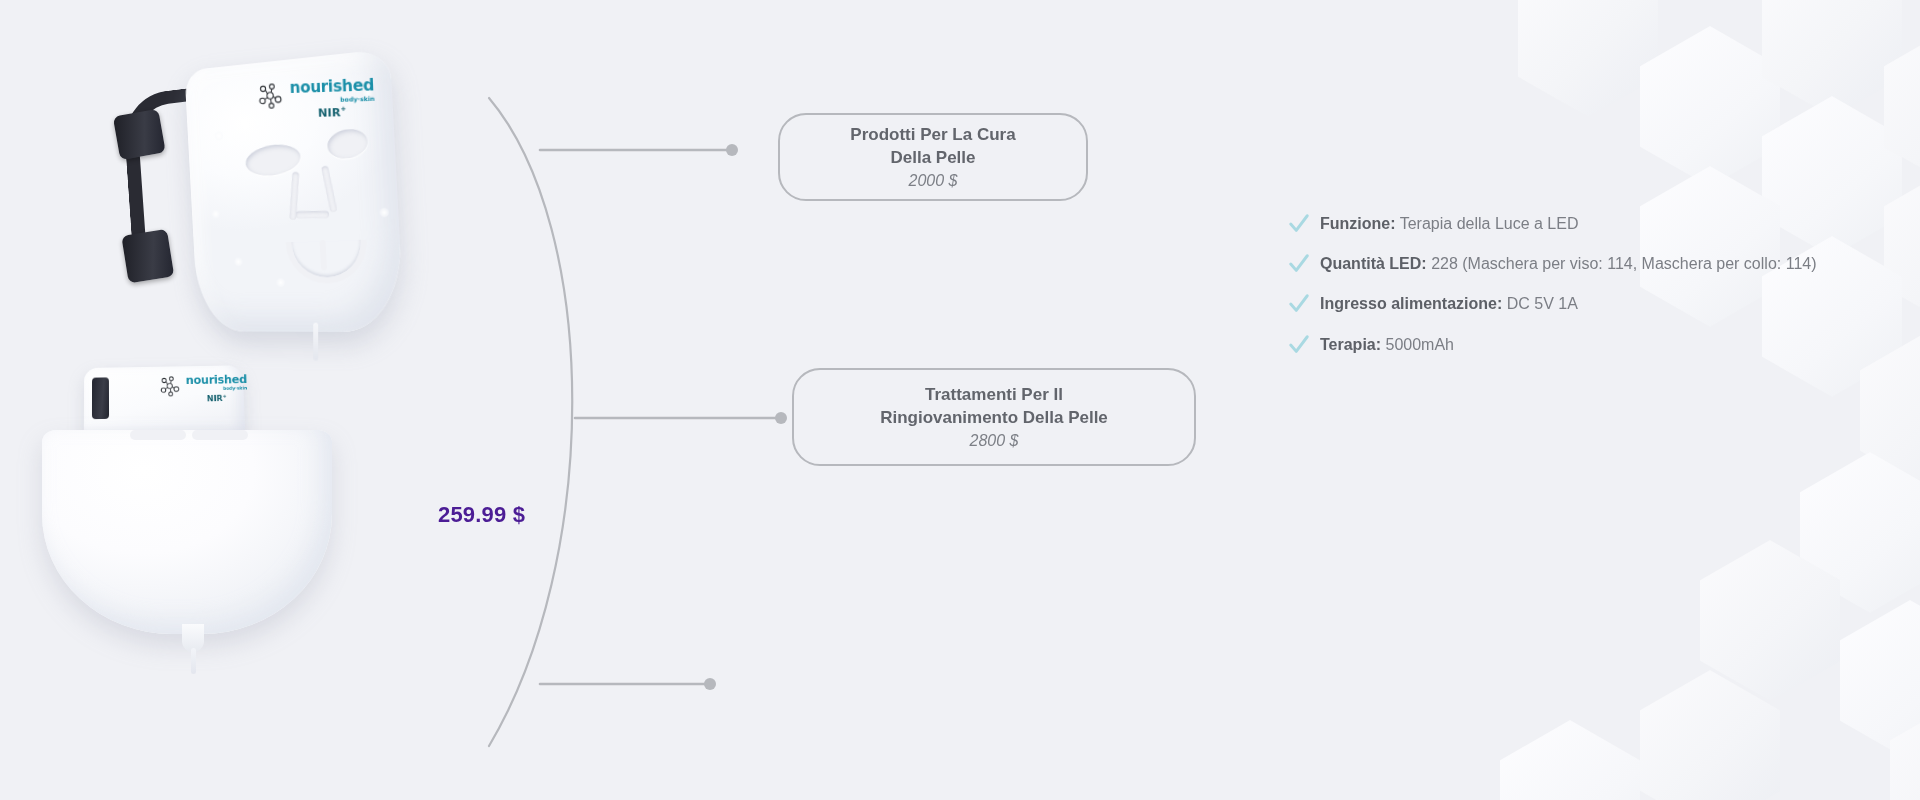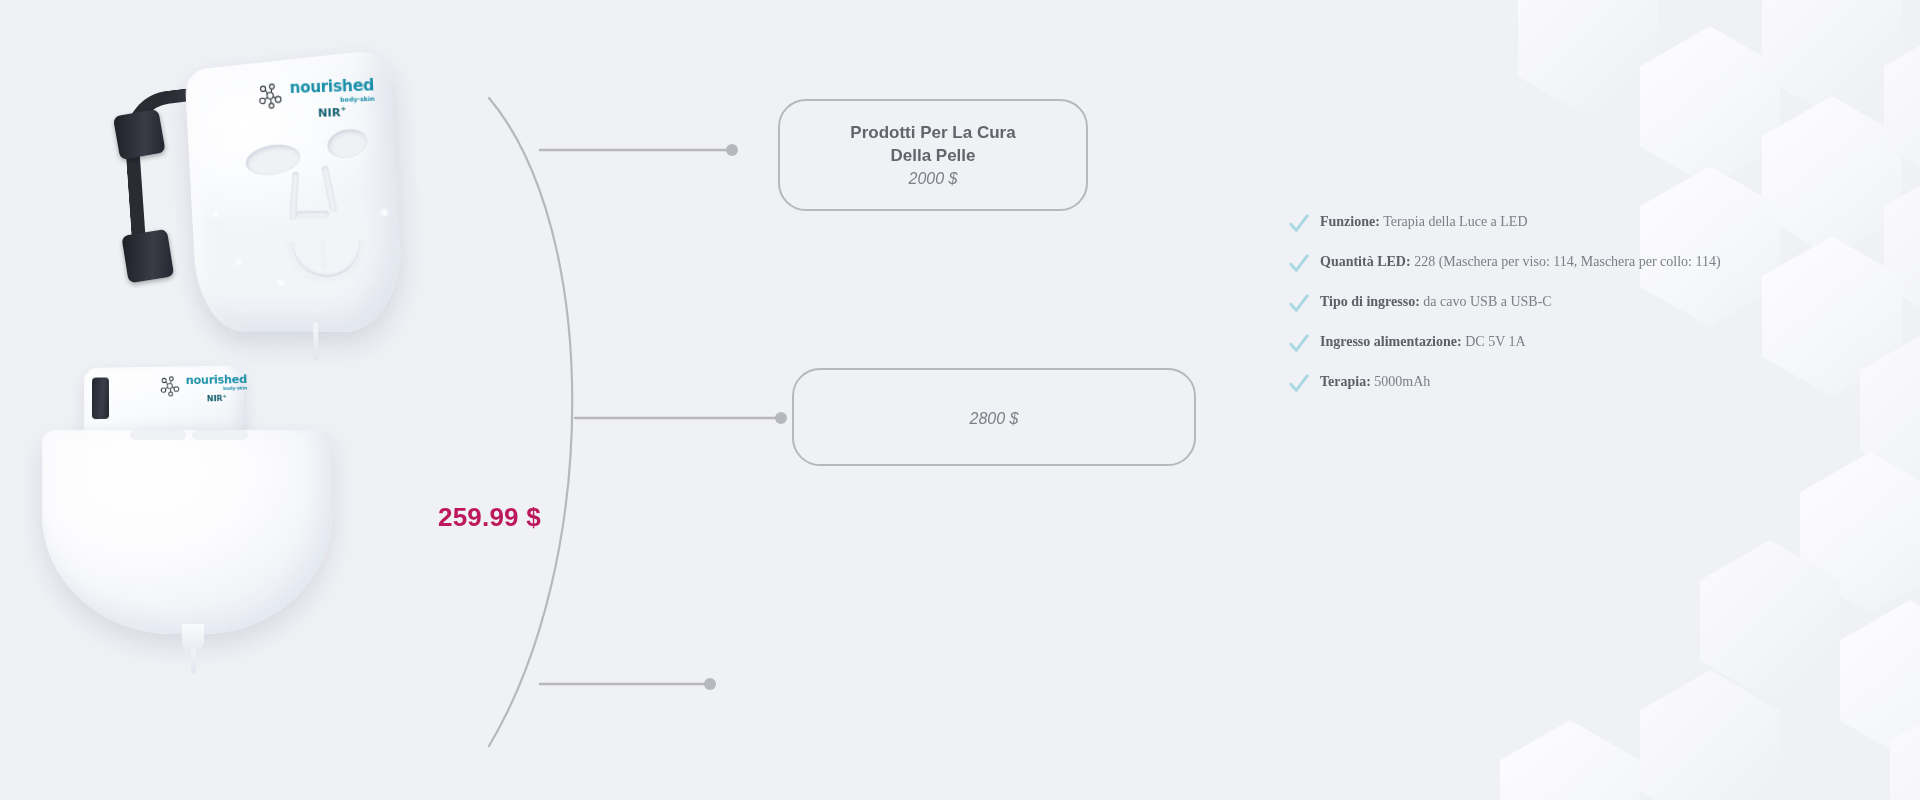--- a/index.html
+++ b/index.html
@@ -240,23 +240,23 @@
     position: absolute;
     left: 0; top: 0;
     width: 1000px; height: 800px;
     pointer-events: none;
   }
 
   
   .price-tag {
     position: absolute;
     left: 438px; top: 502px;
-    font-size: 26px;
-    font-weight: 700;
-    color: #be185d;
+    font-size: 22px;
+    font-weight: 700;
+    color: #4c1d95;
     letter-spacing: 0.2px;
     white-space: nowrap;
   }
 
   
   .callout {
     position: absolute;
     border: 2.2px solid #b6b8bd;
     border-radius: 28px;
     background: transparent;
@@ -273,21 +273,21 @@
     color: #62656c;
     line-height: 1.32;
     white-space: pre-line;
   }
   .callout .c-price {
     font-size: 16px;
     font-style: italic;
     color: #7c7f86;
     margin-top: 3px;
   }
-  #callout-0 { left: 778px; top: 99px;  width: 310px; height: 112px; }
+  #callout-0 { left: 778px; top: 113px;  width: 310px; height: 88px; }
   #callout-1 { left: 792px; top: 368px;  width: 404px; height: 98px; }
   #callout-2 { left: 756px; top: 630px;  width: 368px; height: 84px; }
 
   
   .specs {
     position: absolute;
     left: 1288px; top: 212px;
     width: 560px;
   }
   .specs-title {
@@ -302,24 +302,23 @@
     align-items: flex-start;
     gap: 10px;
     margin-bottom: 17px;
   }
   .spec-check {
     flex: 0 0 auto;
     width: 22px; height: 22px;
     margin-top: 1px;
   }
   .spec-text {
-    font-size: 14px;
+    font-size: 16px;
     line-height: 1.45;
     color: #7b7e85;
-    font-family: Liberation Serif, serif;
   }
   .spec-text b {
     color: #5d6067;
     font-weight: 700;
   }
 </style>
 </head>
 <body>
 
 <div class="page">
@@ -431,45 +430,41 @@
   </svg>
 
   <div class="price-tag">259.99 $</div>
 
   <div class="callout" id="callout-0">
     <div class="c-title">Prodotti Per La Cura
 Della Pelle</div>
     <div class="c-price">2000 $</div>
   </div>
   <div class="callout" id="callout-1">
+    <div class="c-title">Trattamenti Per Il
+Ringiovanimento Della Pelle</div>
     <div class="c-price">2800 $</div>
   </div>
 
   <div class="specs">
 
     <div class="spec-row">
       <svg class="spec-check" viewBox="0 0 24 24">
           <path d="M3 12 L9 19 L21 3" fill="none" stroke="#a9d9e2" stroke-width="3.2" stroke-linecap="round" stroke-linejoin="round"></path>
         </svg>
       <div class="spec-text"><b>Funzione:</b> <span>Terapia della Luce a LED</span></div>
     </div>
 
     <div class="spec-row">
       <svg class="spec-check" viewBox="0 0 24 24">
           <path d="M3 12 L9 19 L21 3" fill="none" stroke="#a9d9e2" stroke-width="3.2" stroke-linecap="round" stroke-linejoin="round"></path>
         </svg>
       <div class="spec-text"><b>Quantità LED:</b> <span>228 (Maschera per viso: 114, Maschera per collo: 114)</span></div>
     </div>
 
-    <div class="spec-row">
-      <svg class="spec-check" viewBox="0 0 24 24">
-          <path d="M3 12 L9 19 L21 3" fill="none" stroke="#a9d9e2" stroke-width="3.2" stroke-linecap="round" stroke-linejoin="round"></path>
-        </svg>
-      <div class="spec-text"><b>Tipo di ingresso:</b> <span>da cavo USB a USB-C</span></div>
-    </div>
 
     <div class="spec-row">
       <svg class="spec-check" viewBox="0 0 24 24">
           <path d="M3 12 L9 19 L21 3" fill="none" stroke="#a9d9e2" stroke-width="3.2" stroke-linecap="round" stroke-linejoin="round"></path>
         </svg>
       <div class="spec-text"><b>Ingresso alimentazione:</b> <span>DC 5V 1A</span></div>
     </div>
 
     <div class="spec-row">
       <svg class="spec-check" viewBox="0 0 24 24">

